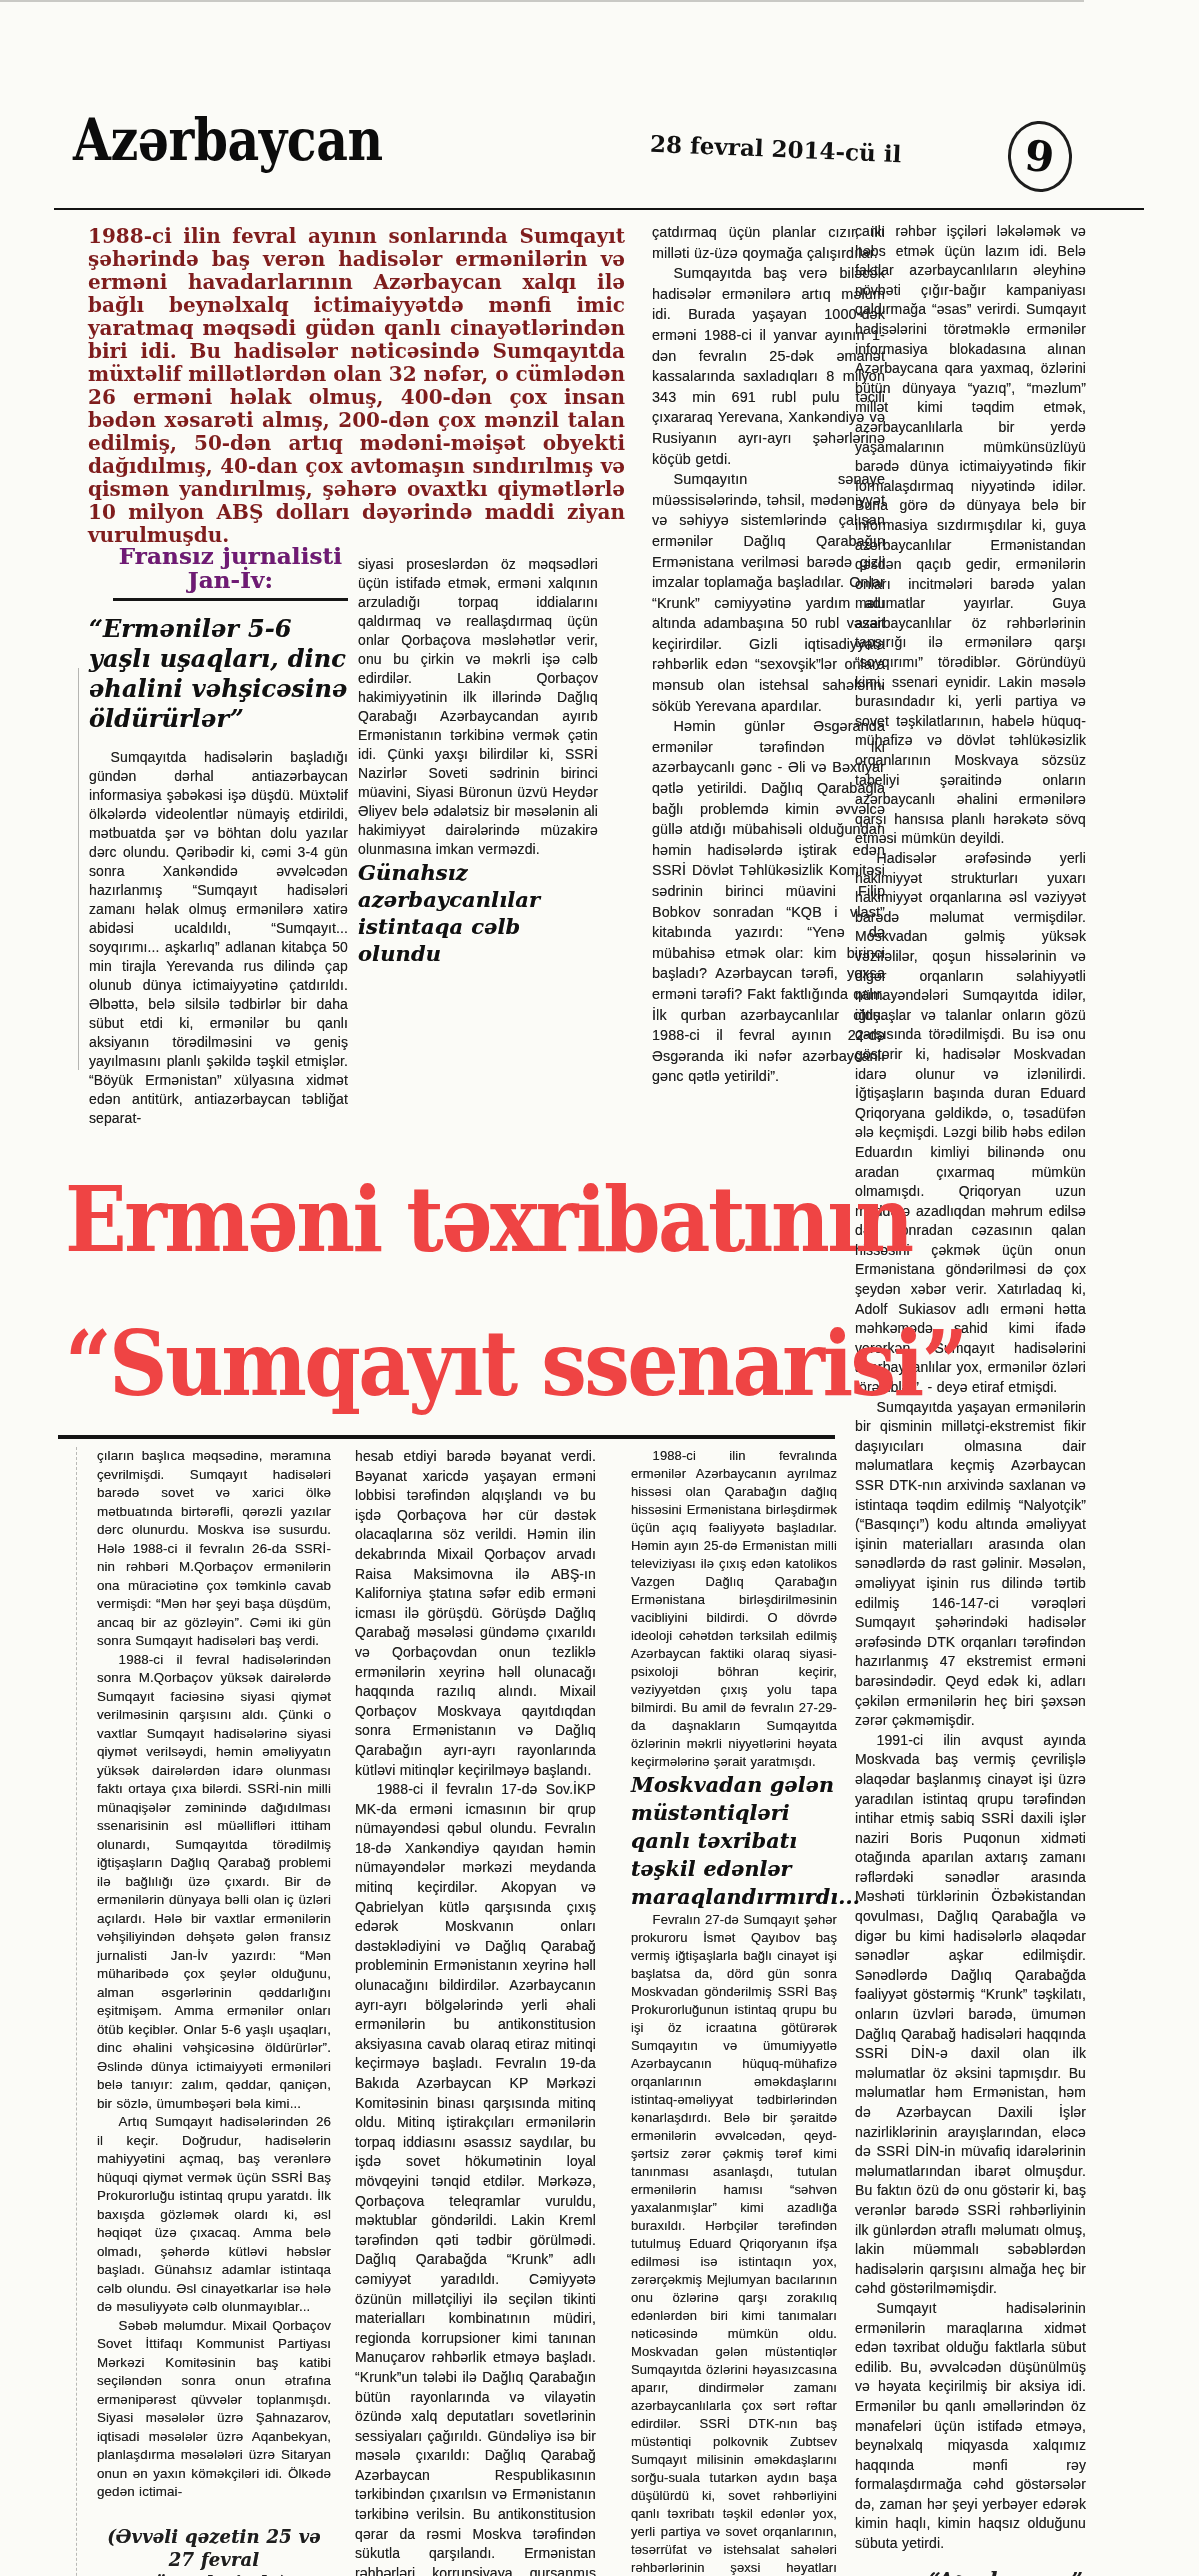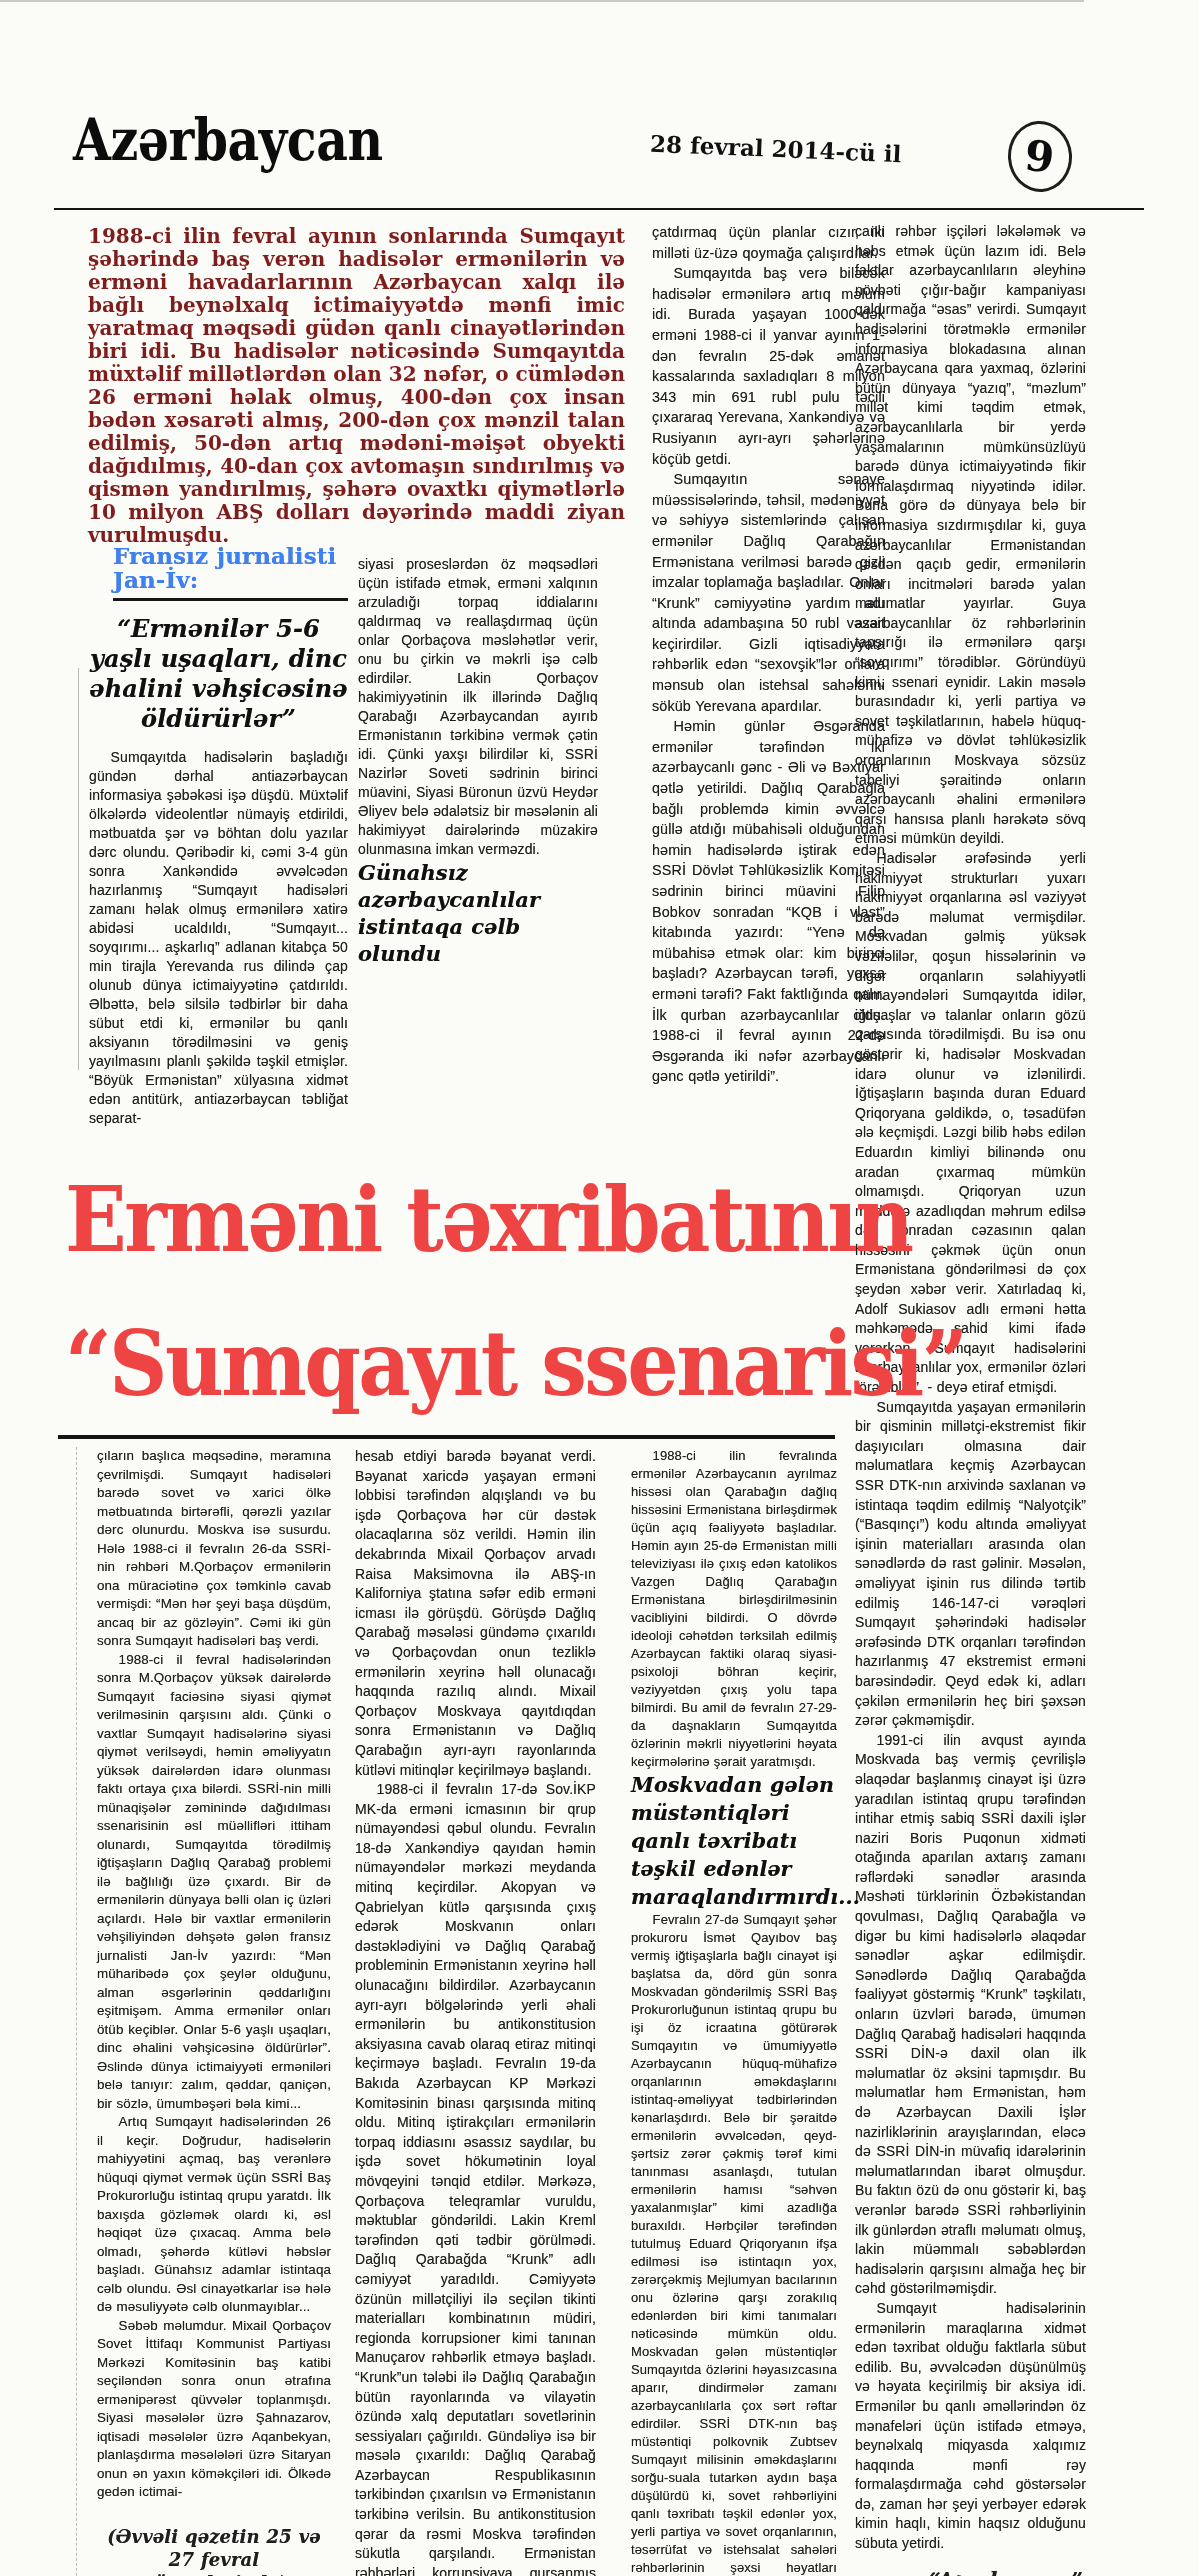--- a/index.html
+++ b/index.html
@@ -21,23 +21,23 @@
   .margin-rule-bottom{position:absolute;left:76px;top:1447px;height:1319px;border-left:1.5px dashed #b9b9b6;}
   
   .intro{position:absolute;left:88px;top:225px;width:537px;font-family:"DejaVu Serif",serif;font-weight:bold;
          font-size:20px;line-height:23px;text-align:justify;color:#7f1d1d;}
   
   .col{position:absolute;text-align:justify;letter-spacing:0.1px;word-spacing:0.5px;
        text-shadow:0 0 0.3px rgba(0,0,0,.5);}
   .col p{margin:0;text-indent:21.6px;}
   .col p.cont{text-indent:0;}
   .kicker{font-family:"DejaVu Serif",serif;font-weight:bold;font-size:23px;line-height:1.05;
-          border-bottom:3.6px solid #161616;padding-bottom:6.2px;margin-bottom:12.4px;text-align:left;color:#3b82f6;margin-left:24px;}
+          border-bottom:3.6px solid #161616;padding-bottom:6.2px;margin-bottom:12.4px;text-align:center;color:#701a75;margin-left:24px;}
   .pullquote{font-family:"DejaVu Serif",serif;font-style:italic;font-weight:bold;font-size:24px;line-height:30px;
-             margin-bottom:14.4px;text-align:center;color:#101010;}
+             margin-bottom:14.4px;text-align:left;color:#101010;}
   .subhead{font-family:"DejaVu Serif",serif;font-style:italic;font-weight:bold;font-size:21px;line-height:27px;
            margin:0 0;text-align:left;text-indent:0;color:#101010;}
   .top-col1{left:89px;top:544px;width:259px;font-size:14px;line-height:19px;}
   .top-col2{left:358px;top:555px;width:240px;font-size:14px;line-height:19px;}
   .top-col3{left:604px;top:222px;width:233px;font-size:14.4px;line-height:20.6px;margin-left:48px;}
   .col4{left:855px;top:222px;width:231px;font-size:14px;line-height:19.6px;}
   .b-col1{left:97px;top:1447px;width:234px;font-size:13.4px;line-height:18.5px;}
   .b-col2{left:355px;top:1447px;width:241px;font-size:14px;line-height:19.6px;}
   .b-col3{left:631px;top:1447px;width:206px;font-size:13px;line-height:18px;}
   .b-col3 .subhead{font-size:20.6px;line-height:28px;}

